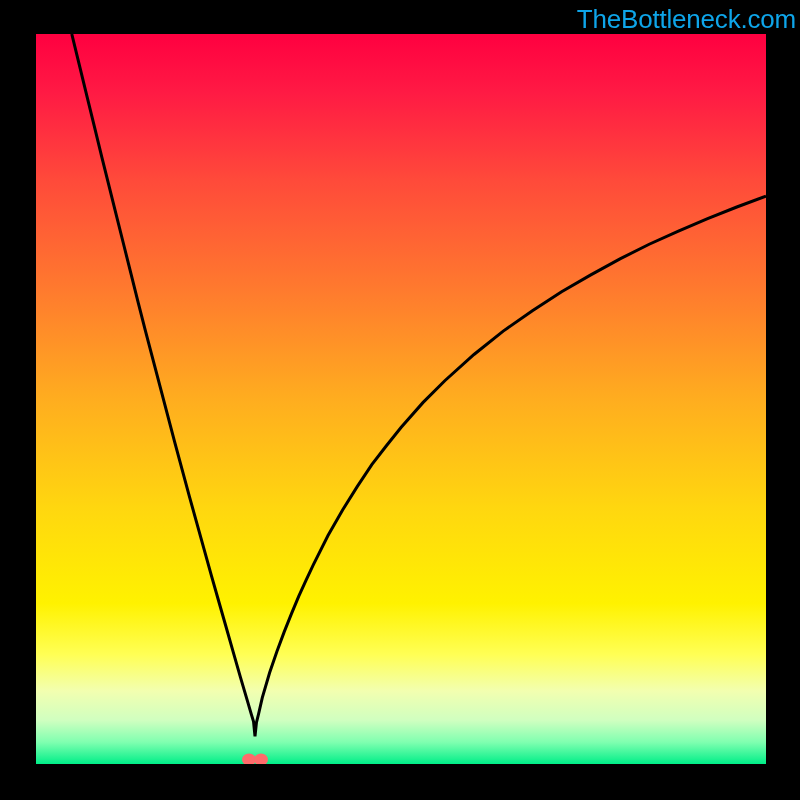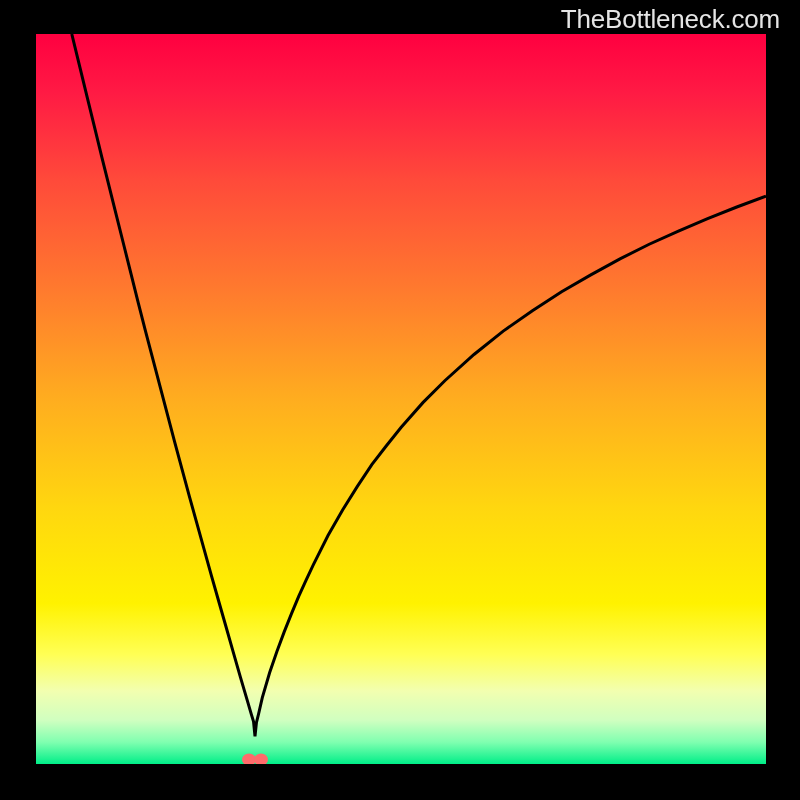--- a/index.html
+++ b/index.html
@@ -22,22 +22,22 @@
   .plot-area {
     position: absolute;
     left: 36px;
     top: 34px;
     width: 730px;
     height: 730px;
   }
   .watermark {
     position: absolute;
     top: 4px;
-    right: 20px;
-    color: #e5e5e5;
+    right: 4px;
+    color: #0ea5e9;
     font-size: 26px;
     font-weight: 500;
     letter-spacing: -0.2px;
   }
   svg { display: block; }
 </style>
 </head>
 <body>
 
 <div class="frame">

